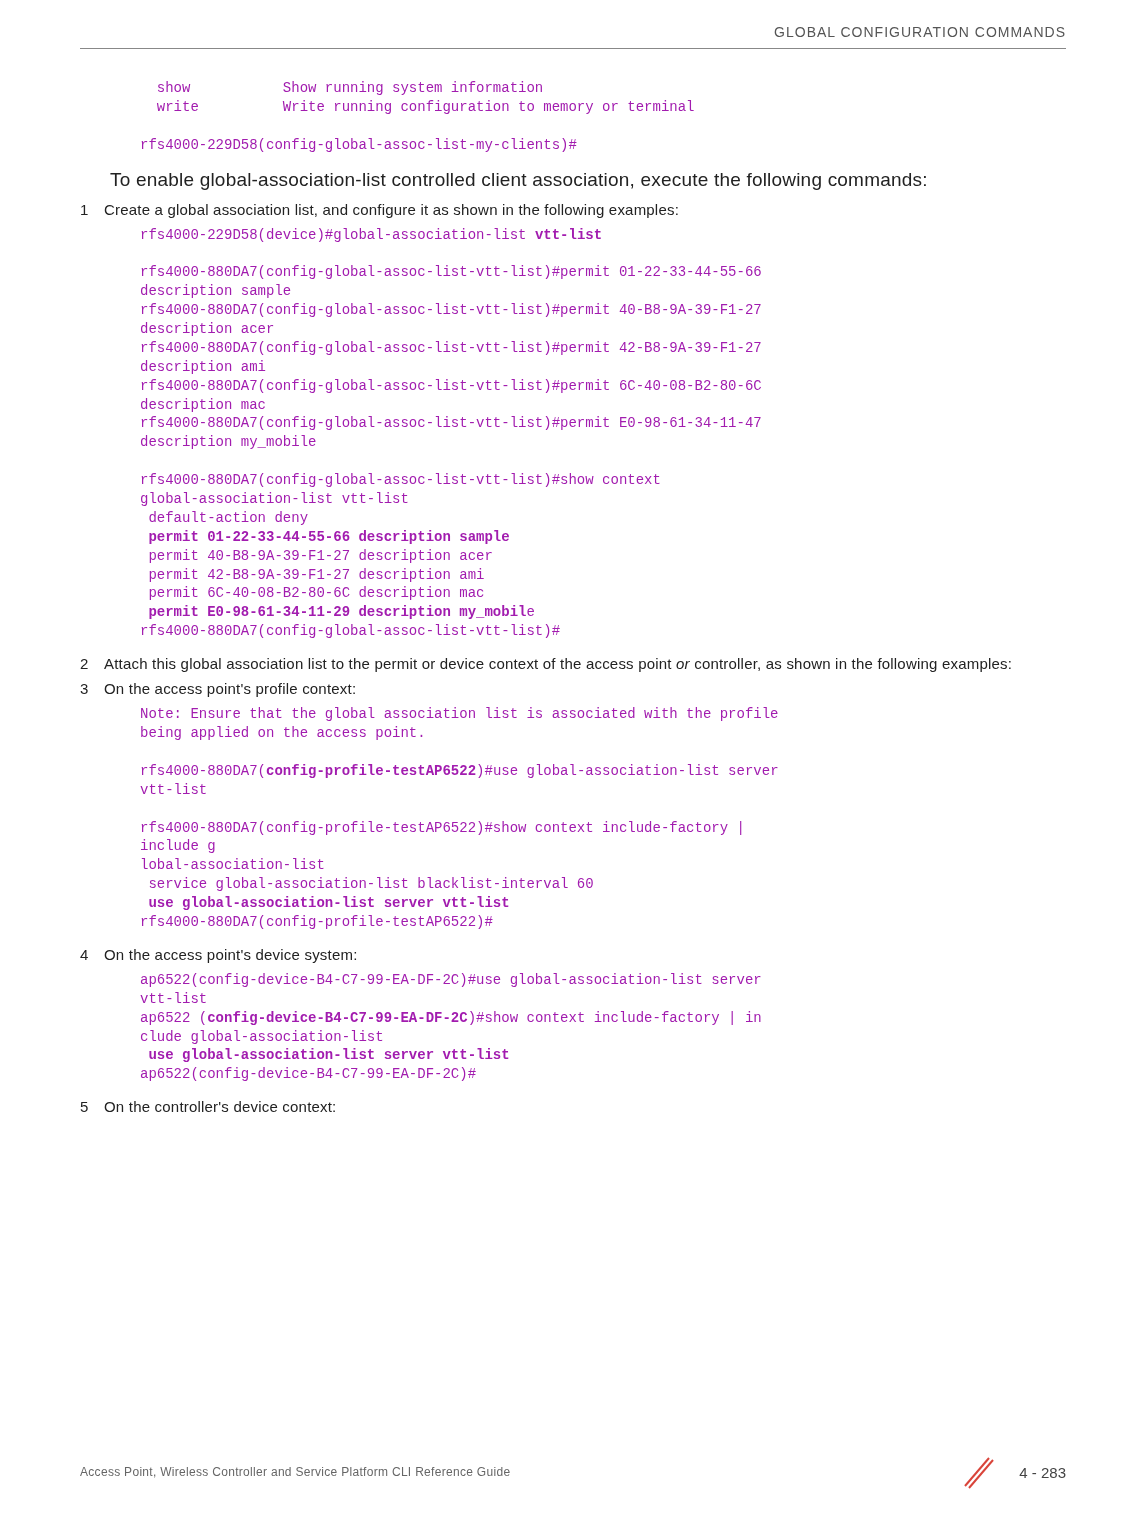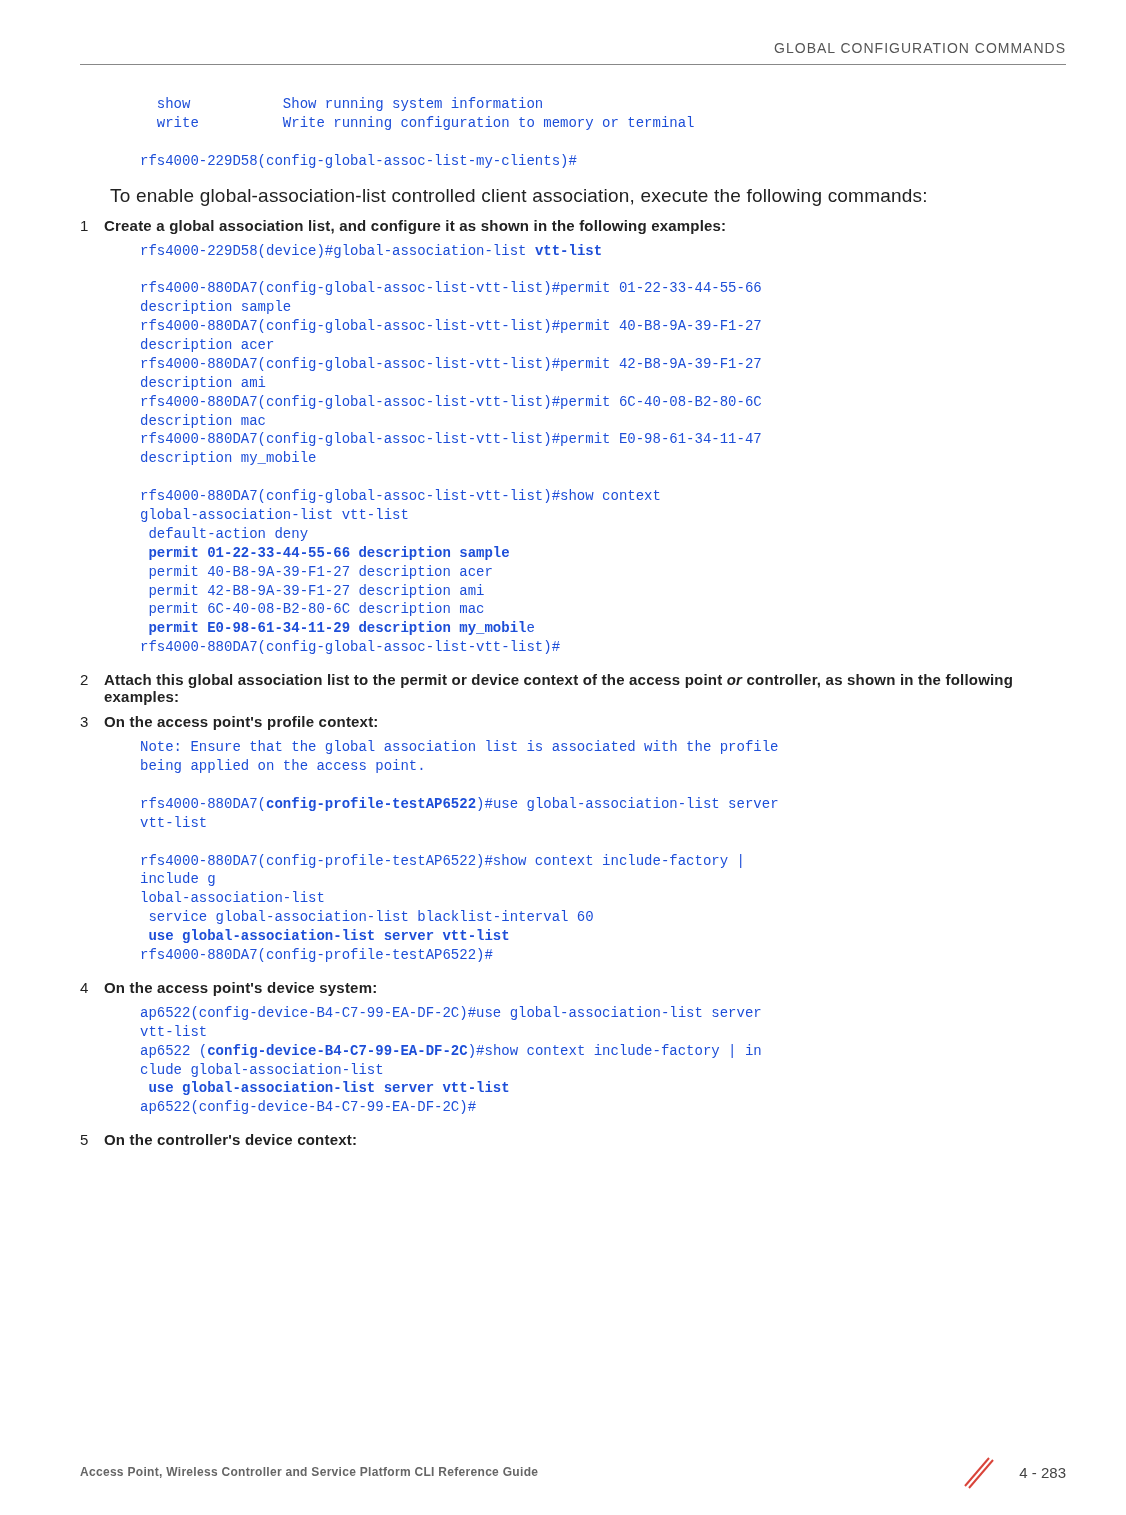--- a/index.html
+++ b/index.html
@@ -4,42 +4,42 @@
 <style>
   body {
     margin: 0;
     padding: 0;
     font-family: Arial, Helvetica, sans-serif;
     background: #ffffff;
     color: #333;
     width: 1126px;
   }
   .page {
-    padding: 40px 60px 30px 80px;
+    padding: 24px 60px 30px 80px;
     box-sizing: border-box;
     min-height: 1515px;
     position: relative;
   }
   .header {
     text-align: right;
     font-size: 14px;
     letter-spacing: 1px;
     color: #555;
     padding-bottom: 8px;
     border-bottom: 1px solid #888;
     margin-bottom: 30px;
     font-weight: 300;
   }
   .code-block {
     font-family: "Courier New", Courier, monospace;
     font-size: 14px;
     white-space: pre;
     margin: 8px 0 14px 60px;
     line-height: 1.35;
-    color: #1d4ed8;
+    color: #a21caf;
   }
   .prose {
     font-size: 19px;
     margin: 10px 0 10px 30px;
     color: #222;
     letter-spacing: 0.2px;
     font-weight: 300;
   }
   .step {
     display: flex;
@@ -49,42 +49,42 @@
     width: 24px;
     flex-shrink: 0;
     font-size: 15px;
     color: #222;
     font-weight: 300;
   }
   .step-text {
     font-size: 15px;
     color: #222;
     letter-spacing: 0.2px;
-    font-weight: 700;
+    font-weight: 400;
   }
   .bold {
     font-weight: bold;
   }
   .italic {
     font-style: italic;
   }
   .footer {
     position: absolute;
     bottom: 25px;
     left: 80px;
     right: 60px;
     display: flex;
     justify-content: space-between;
     align-items: center;
     font-size: 12px;
     color: #666;
   }
   .footer-left {
     letter-spacing: 0.3px;
-    font-weight: 700;
+    font-weight: 400;
   }
   .footer-right {
     display: flex;
     align-items: center;
     gap: 24px;
   }
   .page-num {
     font-size: 15px;
     color: #444;
     font-weight: 300;

